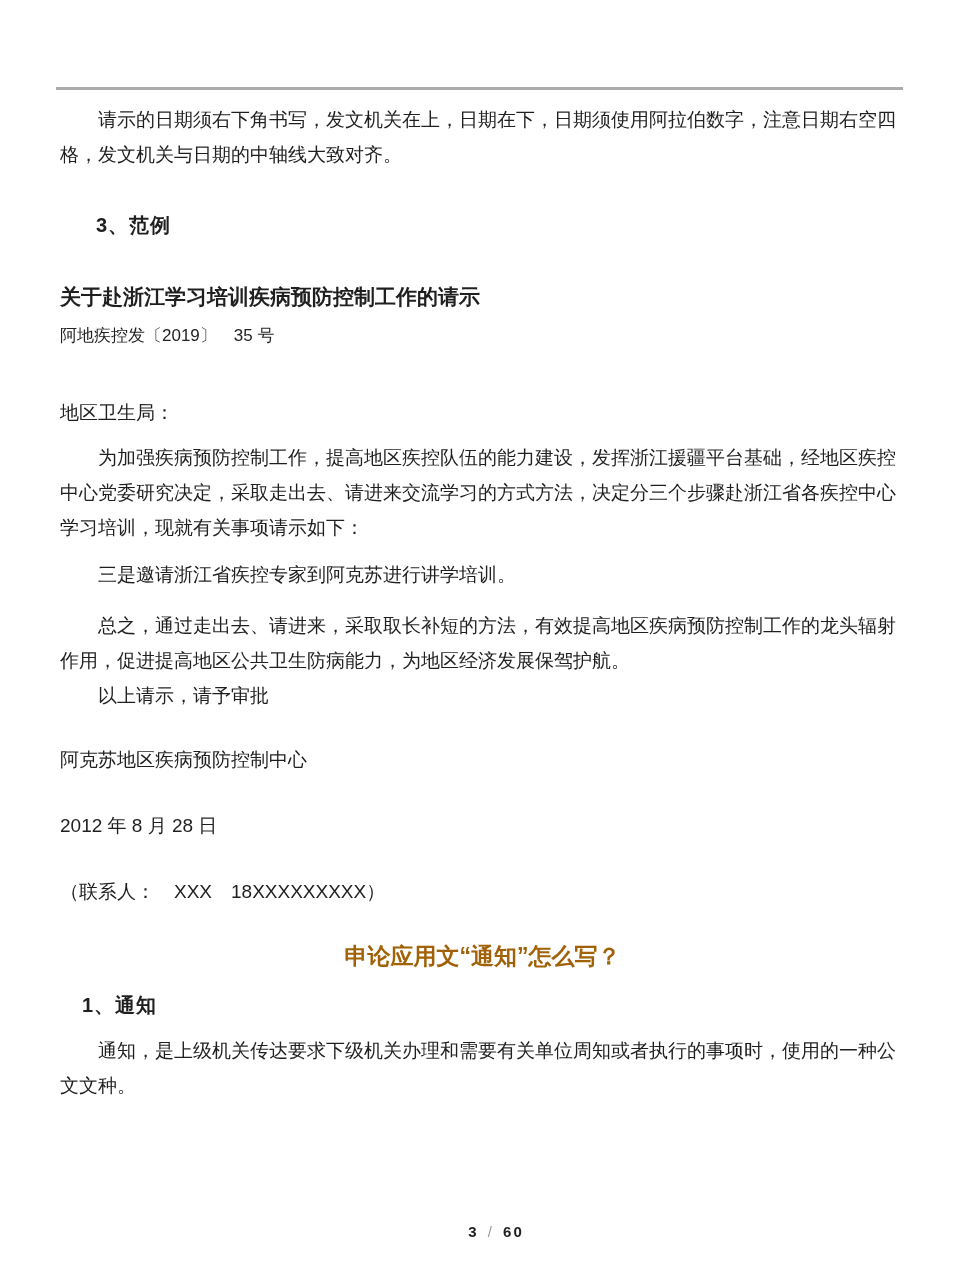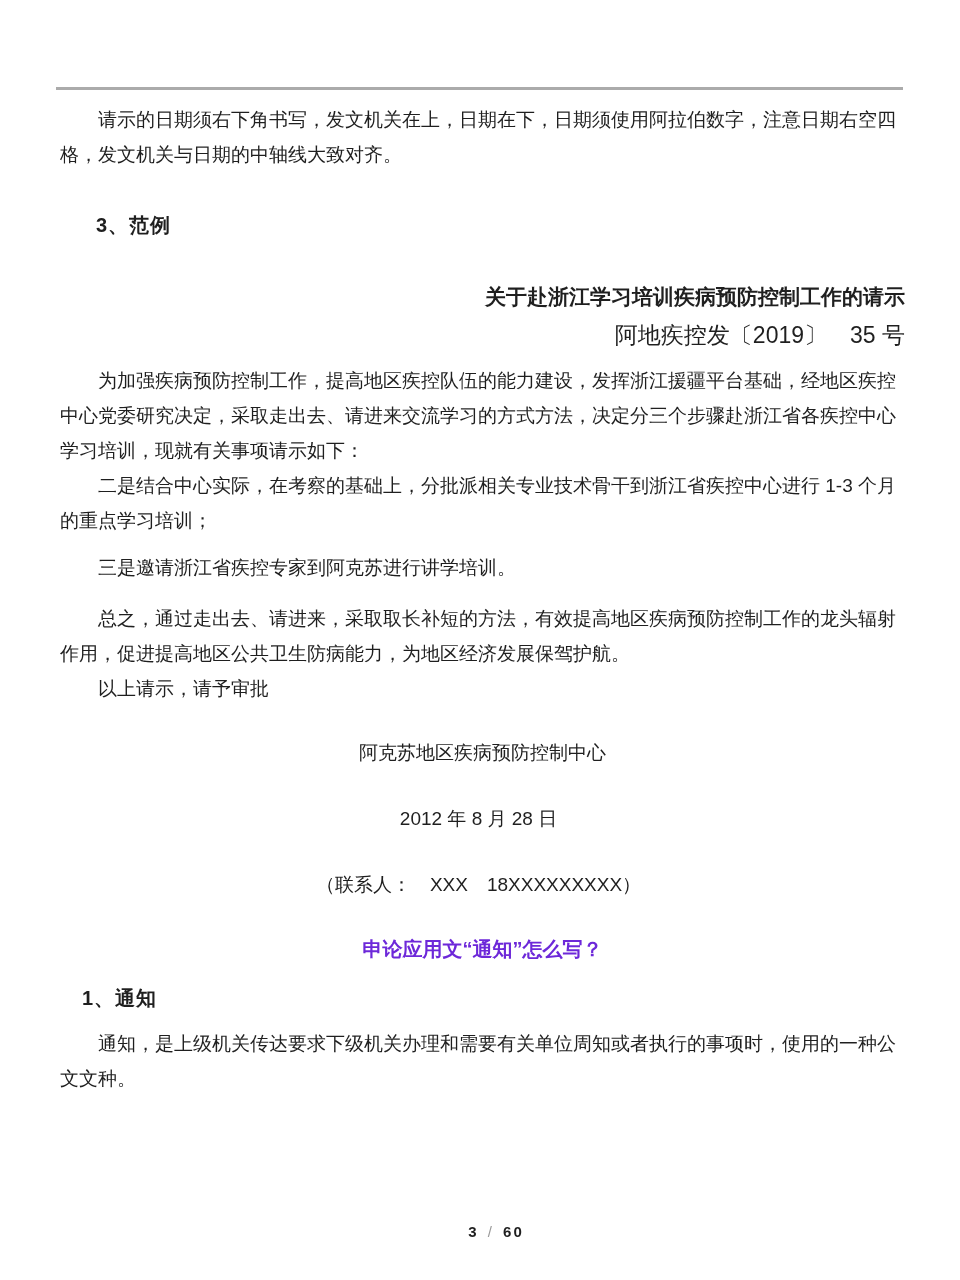--- a/index.html
+++ b/index.html
@@ -41,47 +41,47 @@
   .para-top { margin-top: 12px; }
   .section-heading {
     margin-top: 36px;
     font-size: 20px;
     font-weight: bold;
     text-indent: 1.8em;
     letter-spacing: 1px;
   }
   .doc-title {
     margin-top: 36px;
-    text-align: right;
+    text-align: left;
     font-size: 21px;
     font-weight: bold;
   }
   .doc-number {
     margin-top: 4px;
-    text-align: right;
-    font-size: 23px;
+    text-align: left;
+    font-size: 17px;
   }
   .salutation { margin-top: 42px; }
   .body-first { margin-top: 10px; }
   .gap-sm { margin-top: 12px; }
   .gap-md { margin-top: 16px; }
   .right-line {
-    text-align: center;
+    text-align: left;
     font-size: 19px;
     line-height: 30px;
   }
   .signature { margin-top: 32px; }
   .doc-date { margin-top: 36px; padding-right: 8px; }
   .contact { margin-top: 36px; padding-right: 8px; }
   .red-heading {
     margin-top: 32px;
     text-align: center;
-    font-size: 20px;
+    font-size: 23px;
     font-weight: bold;
-    color: #6d28d9;
+    color: #a16207;
   }
   .sub-heading {
     margin-top: 14px;
     font-size: 20px;
     font-weight: bold;
     text-indent: 1.1em;
     letter-spacing: 1px;
   }
   .footer {
     position: absolute;
@@ -106,25 +106,25 @@
 
     <p class="indent para-top">请示的日期须右下角书写，发文机关在上，日期在下，日期须使用阿拉伯数字，注意日期右空四格，发文机关与日期的中轴线大致对齐。</p>
 
 
     <h2 class="section-heading">3、范例</h2>
 
     <h3 class="doc-title">关于赴浙江学习培训疾病预防控制工作的请示</h3>
 
     <p class="doc-number">阿地疾控发〔2019〕　35 号</p>
 
+    <p class="salutation">地区卫生局：</p>
 
     <p class="indent body-first">为加强疾病预防控制工作，提高地区疾控队伍的能力建设，发挥浙江援疆平台基础，经地区疾控中心党委研究决定，采取走出去、请进来交流学习的方式方法，决定分三个步骤赴浙江省各疾控中心学习培训，现就有关事项请示如下：</p>
 
 
-    <p class="indent">二是结合中心实际，在考察的基础上，分批派相关专业技术骨干到浙江省疾控中心进行 1-3 个月的重点学习培训；</p>
 
     <p class="indent gap-sm">三是邀请浙江省疾控专家到阿克苏进行讲学培训。</p>
 
     <p class="indent gap-md">总之，通过走出去、请进来，采取取长补短的方法，有效提高地区疾病预防控制工作的龙头辐射作用，促进提高地区公共卫生防病能力，为地区经济发展保驾护航。</p>
 
     <p class="indent">以上请示，请予审批</p>
 
     <p class="right-line signature">阿克苏地区疾病预防控制中心</p>
 
     <p class="right-line doc-date">2012 年 8 月 28 日</p>

